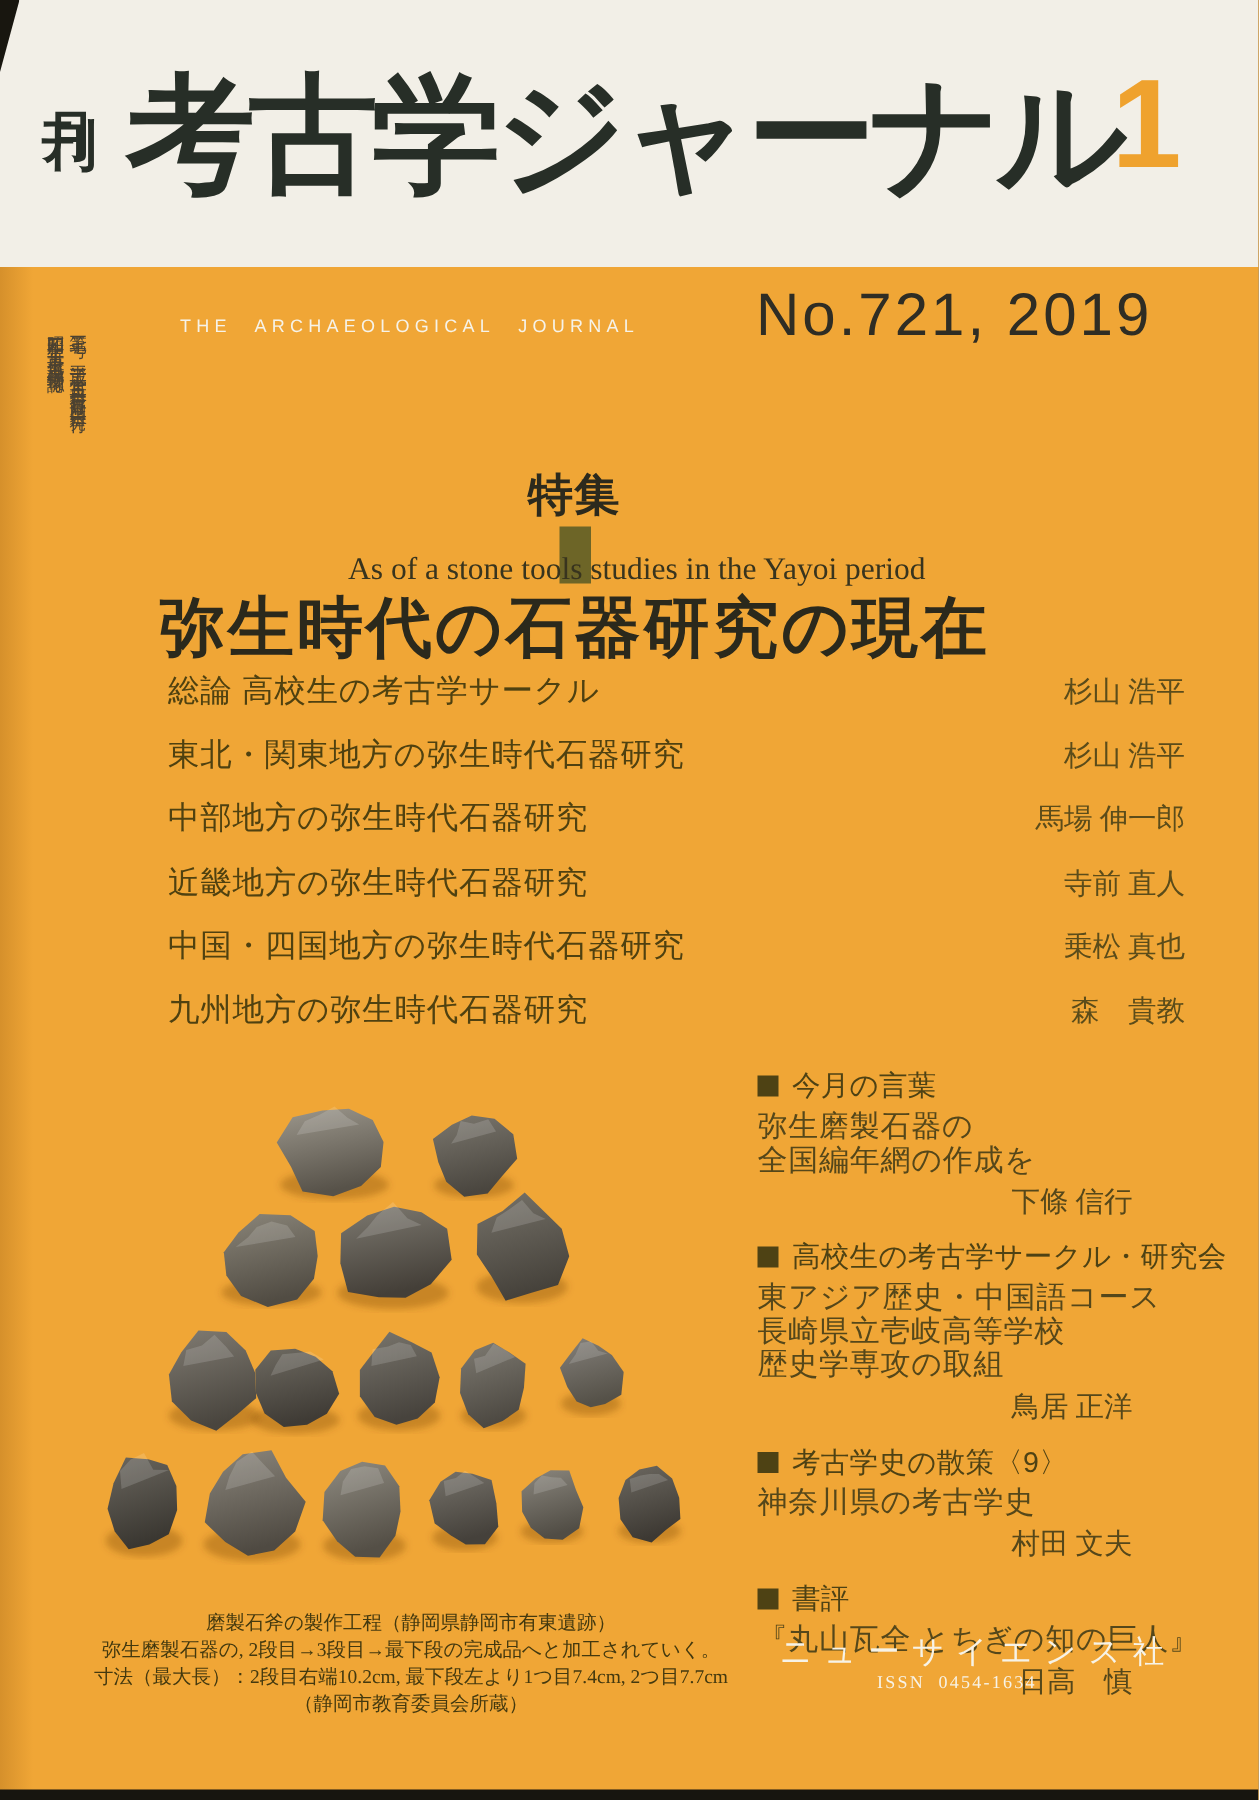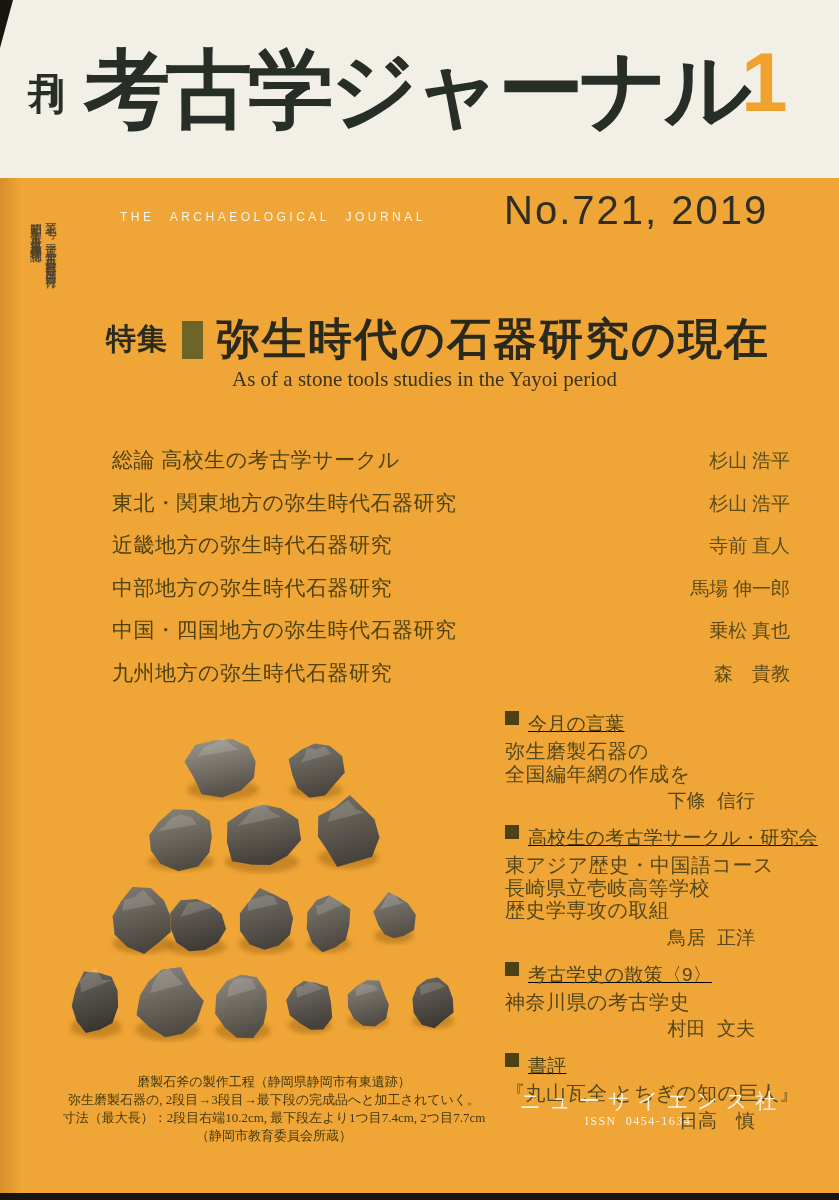--- a/index.html
+++ b/index.html
@@ -24,45 +24,45 @@
     letter-spacing:3.5px; word-spacing:9px; font-weight:500; }
   .issue-no { position:absolute; left:504px; top:188px; font-size:40px; color:#2f2d24;
     letter-spacing:2px; white-space:pre; }
 
   
   .spine { position:absolute; left:28px; top:214px; height:400px; writing-mode:vertical-rl;
     text-orientation:upright; font-size:11.5px; color:#4c4231; letter-spacing:1.5px; line-height:15px; }
   .spine div { white-space:nowrap; }
 
   
-  .feature { position:absolute; left:106px; top:310px; display:flex; align-items:center; white-space:nowrap; }
+  .feature { position:absolute; left:106px; top:310px; display:flex; align-items:center; white-space:nowrap;flex-direction:column; }
   .feature-label { font-size:30px; font-weight:bold; color:#2c2a1d; letter-spacing:1px; }
   .feature-block { width:21px; height:38px; background:#6d6527; margin:0 13px 0 14px; }
   .feature-title { font-family:Liberation Mono, monospace; font-size:44px; font-weight:600;
     color:#2b291c; letter-spacing:2px; }
   .feature-sub { position:absolute; left:232px; top:367px; font-family:"Liberation Serif", serif;
     font-size:21px; color:#38341e; white-space:nowrap; }
 
   
   .articles { position:absolute; left:112px; top:446px; width:678px; }
   .article-row { display:flex; justify-content:space-between; align-items:baseline; height:42.5px; }
   .article-title { font-size:21px; font-weight:500; color:#4f4110; letter-spacing:0.5px; white-space:nowrap; }
   .article-author { font-family:"Liberation Serif", serif; font-size:19px; color:#5b4c1a; white-space:pre; }
 
   
   .photo { position:absolute; left:55px; top:695px; width:460px; height:380px; }
 
   
   .toc { position:absolute; left:505px; top:711px; width:292px; }
-  .toc-heading { display:flex; align-items:flex-start; margin-bottom:3px;text-decoration:underline; }
+  .toc-heading { display:flex; align-items:center; margin-bottom:3px; }
   .toc-bullet { width:14px; height:14px; background:#4e4214; margin-right:9px; flex:none; }
   .toc-heading-text { font-size:19px; font-weight:500; color:#4e4214; white-space:nowrap; letter-spacing:0.2px; }
   .toc-line { font-family:"Liberation Serif", serif; font-size:20px; color:#55471a;
     line-height:22.5px; white-space:nowrap; letter-spacing:0.5px; }
-  .toc-author { font-family:Liberation Mono, monospace; font-size:19px; color:#55471a;
+  .toc-author { font-family:Liberation Serif, serif; font-size:19px; color:#55471a;
     text-align:right; padding-right:42px; margin-top:3px; margin-bottom:11px; white-space:pre; }
 
   
   .caption { position:absolute; left:56px; top:1073px; width:436px; text-align:center;
     font-family:"Liberation Serif", serif; font-size:13px; color:#43390f; line-height:18px; }
 
   
   .publisher { position:absolute; left:502px; top:1087px; width:300px; text-align:center;
     color:#f7f3e7; font-size:21px; letter-spacing:8px; font-weight:500; white-space:nowrap; }
   .issn { position:absolute; left:488px; top:1114px; width:300px; text-align:center;
@@ -104,26 +104,26 @@
   <div class="articles">
     <div class="article-row">
       <span class="article-title">総論 高校生の考古学サークル</span>
       <span class="article-author">杉山 浩平</span>
     </div>
     <div class="article-row">
       <span class="article-title">東北・関東地方の弥生時代石器研究</span>
       <span class="article-author">杉山 浩平</span>
     </div>
     <div class="article-row">
+      <span class="article-title">中部地方の弥生時代石器研究</span>
+      <span class="article-author">馬場 伸一郎</span>
+    </div>
+    <div class="article-row">
       <span class="article-title">近畿地方の弥生時代石器研究</span>
       <span class="article-author">寺前 直人</span>
-    </div>
-    <div class="article-row">
-      <span class="article-title">中部地方の弥生時代石器研究</span>
-      <span class="article-author">馬場 伸一郎</span>
     </div>
     <div class="article-row">
       <span class="article-title">中国・四国地方の弥生時代石器研究</span>
       <span class="article-author">乗松 真也</span>
     </div>
     <div class="article-row">
       <span class="article-title">九州地方の弥生時代石器研究</span>
       <span class="article-author">森　貴教</span>
     </div>
   </div>

